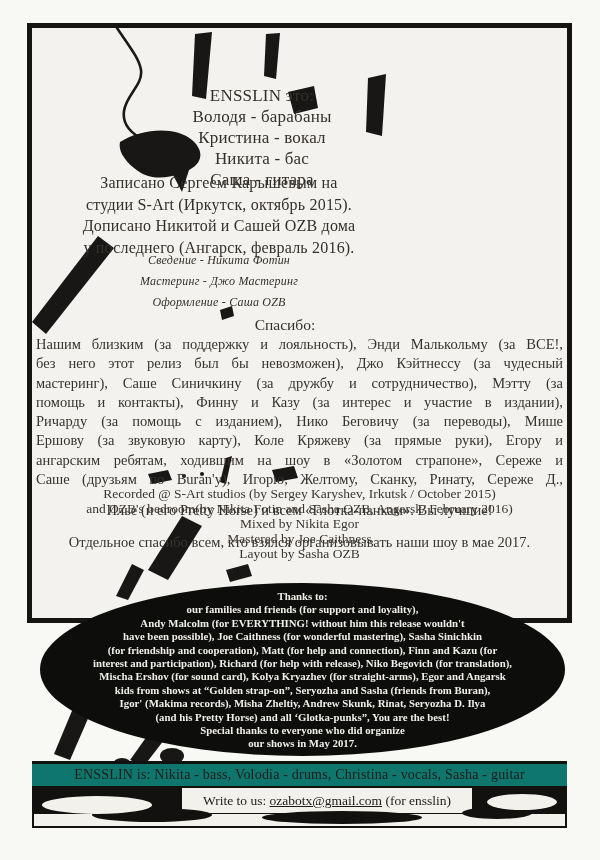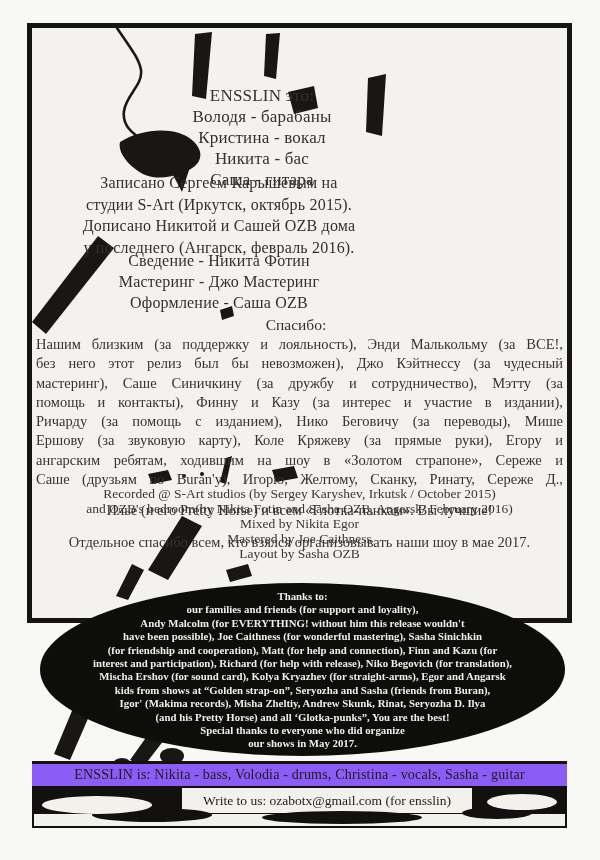--- a/index.html
+++ b/index.html
@@ -14,40 +14,40 @@
     background:#f3f2ee;
   }
   .layer{position:absolute;inset:0;}
   .blk{position:absolute;color:#34302c;}
   .center{text-align:center;}
   
   .band-header{left:0;top:57px;width:460px;font-size:17px;line-height:21px;letter-spacing:.2px;}
   
   .recorded-ru{left:0;top:144px;width:316px;font-size:16px;line-height:21.5px;letter-spacing:.2px;margin-left:29px;}
   
-  .credits-ru{left:0;top:222px;width:374px;font-size:16px;line-height:21px;letter-spacing:.2px;}
+  .credits-ru{left:0;top:222px;width:374px;font-size:12px;line-height:21px;letter-spacing:.2px;font-style:italic;}
   
-  .thanks-head{left:0;top:288px;width:506px;font-size:15.5px;padding-left:11px;}
+  .thanks-head{left:0;top:288px;width:506px;font-size:15.5px;}
   .thanks-ru{left:4px;top:307px;width:527px;font-size:14.5px;line-height:19.3px;color:#37332f;}
   .thanks-ru .ln{white-space:nowrap;overflow:hidden;}
   .thanks-ru .just{white-space:normal;text-align:justify;text-align-last:justify;}
   .thanks-ru .cen{text-align:center;margin-top:12px;}
   
   .credits-en{left:0;top:459px;width:535px;font-size:13.5px;line-height:14.9px;color:#3a3632;}
   
   .oval-bg{position:absolute;left:8px;top:555px;width:525px;height:173px;background:#0d0d0c;border-radius:50%;}
   .oval-text{left:8px;top:562px;width:525px;color:#f1efe9;
     font-family:"Liberation Serif",serif;font-weight:bold;font-size:10.8px;line-height:13.4px;}
   
   .bottom-band{position:absolute;left:0;top:733px;width:535px;height:67px;background:#121110;}
-  .lineup-strip{position:absolute;left:0;top:736px;width:535px;height:22px;background:#8b5cf6;
+  .lineup-strip{position:absolute;left:0;top:736px;width:535px;height:22px;background:#0f766e;
     color:#1e1c1a;font-size:14px;line-height:22px;text-align:center;letter-spacing:.2px;white-space:nowrap;}
   .write-box{position:absolute;left:150px;top:760px;width:290px;height:25px;background:#f2f1ec;
     color:#1e1c1a;font-size:13.5px;line-height:25px;text-align:center;white-space:nowrap;}
-  .write-box .u{}
+  .write-box .u{text-decoration:underline;}
   .grunge-white{position:absolute;left:2px;top:786px;width:531px;height:12px;background:#f2f1ec;}
   .gblob{position:absolute;border-radius:50%;}
 </style>
 </head>
 <body>
 
 <div class="frame">
 
   <svg class="layer" width="535" height="800" viewBox="0 0 535 800">
     <g fill="#181716" stroke="none">

